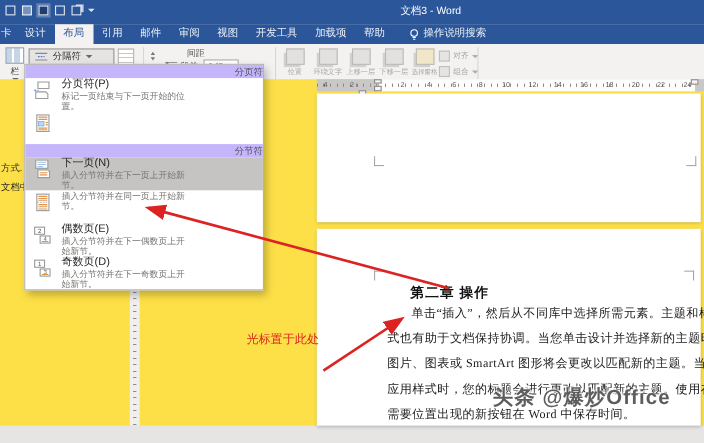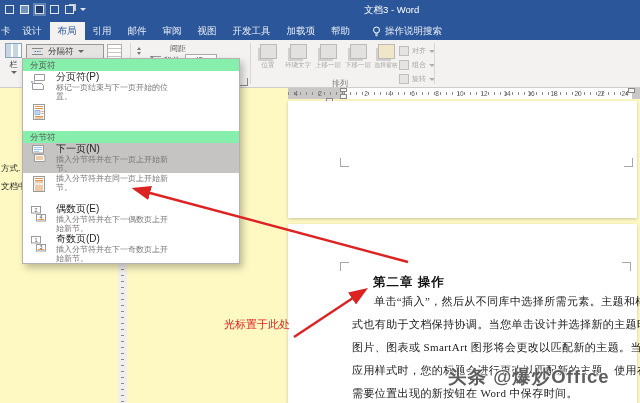--- a/index.html
+++ b/index.html
@@ -49,30 +49,30 @@
   .abtn{position:absolute;top:4px;width:28px;height:36px;display:flex;flex-direction:column;align-items:center;gap:2px;}
   .aicon{width:15px;height:13px;border:1px solid #bcbab8;background:#e3e1df;
          box-shadow:-3px 3px 0 -1px #d2d0ce;}
   .albl{font-size:6.5px;color:#a7a5a3;white-space:nowrap;}
   .aright{position:absolute;left:399px;display:flex;align-items:center;gap:3px;font-size:7px;color:#a7a5a3;}
   .aricon{width:8px;height:8px;border:1px solid #c0bebc;background:#e6e4e2;}
 
   
   .menu{position:absolute;left:22px;top:58px;width:218px;background:#fff;border:1px solid #b5b3b1;
         box-shadow:3px 4px 7px rgba(0,0,0,.25);z-index:50;box-sizing:border-box;}
-  .mhead{height:12px;line-height:12px;background:#86efac;color:#555;font-size:8.5px;padding-left:7px;}
+  .mhead{height:12px;line-height:12px;background:#c4b5fd;color:#555;font-size:8.5px;padding-left:7px;text-align:right;}
   .mitem{height:30px;display:flex;gap:6px;padding:1px 4px 0 7px;box-sizing:border-box;overflow:hidden;}
   .mitem.hl{background:#c6c4c2;}
   .micon{flex:none;width:20px;padding-top:1px;}
   .mtext{width:118px;}
   .mtitle{font-size:10px;line-height:10.5px;color:#252525;}
   .mdesc{font-size:8px;line-height:9.3px;color:#767472;}
 
   
-  .canvas{position:absolute;left:0;top:88px;width:640px;height:315px;background:#fef9c3;}
+  .canvas{position:absolute;left:0;top:72px;width:640px;height:315px;background:#fde047;}
   .ruler{position:absolute;left:0;top:0;width:640px;height:11px;}
   .rseg{position:absolute;top:0;height:11px;box-sizing:border-box;}
   .ticks{background-image:repeating-linear-gradient(to right,#8d8b89 0 1px,transparent 1px 6px);
          background-size:100% 3px;background-repeat:no-repeat;background-position:0 4px;}
   .rn{position:absolute;top:1.5px;font-size:6.5px;color:#5a5856;transform:translateX(-50%);}
   .indmark{position:absolute;background:#f6f5f4;border:1px solid #8a8886;box-sizing:border-box;}
   .vruler{position:absolute;left:118px;top:13px;width:9px;height:302px;background:#f0efee;
           background-image:repeating-linear-gradient(to bottom,#8d8b89 0 1px,transparent 1px 6px);
           background-size:3px 100%;background-repeat:no-repeat;background-position:3px 6px;}
   .frag{position:absolute;font-size:8.5px;color:#2a2a2a;white-space:nowrap;}

